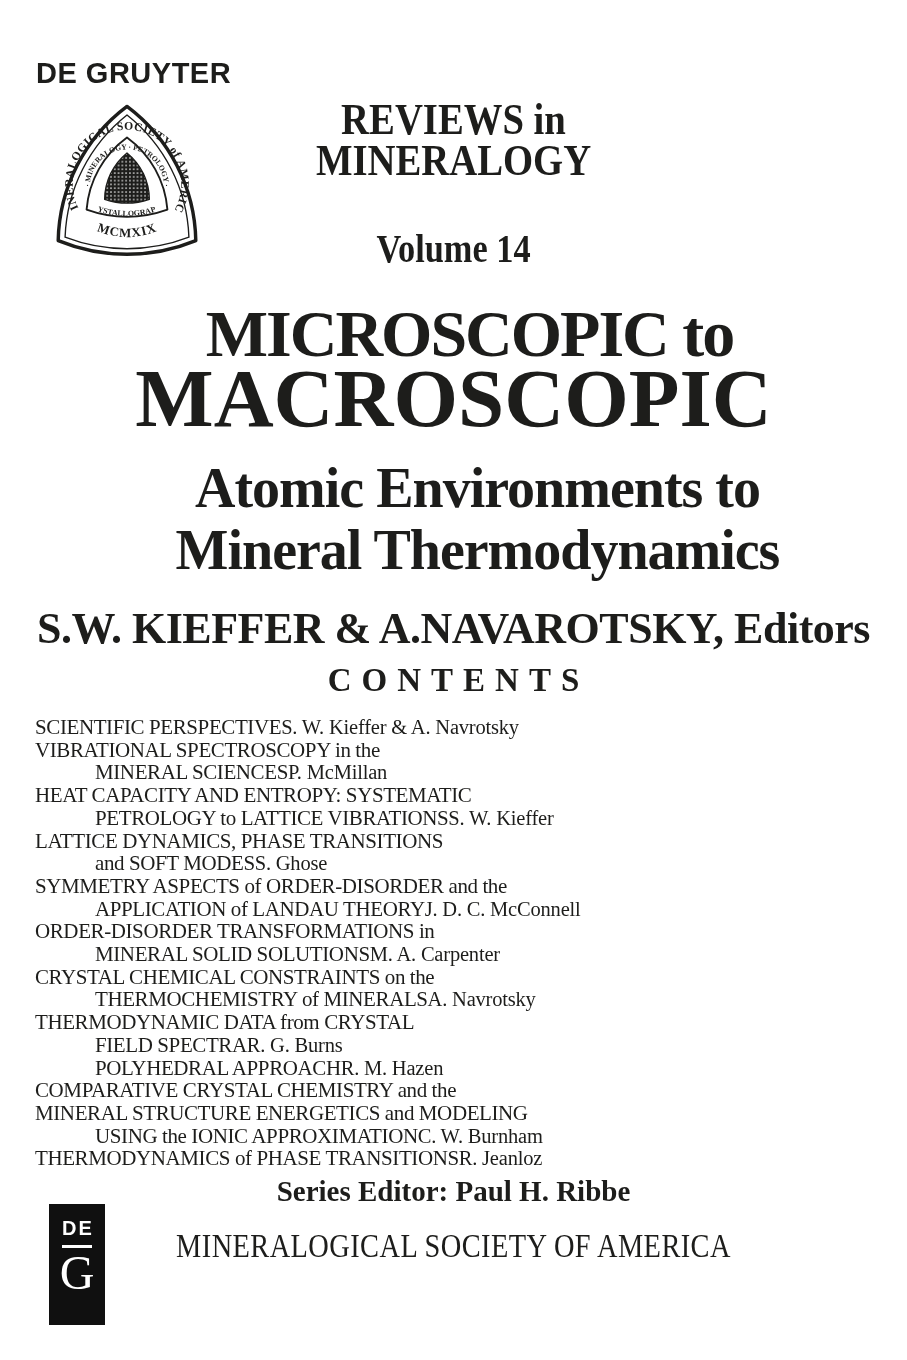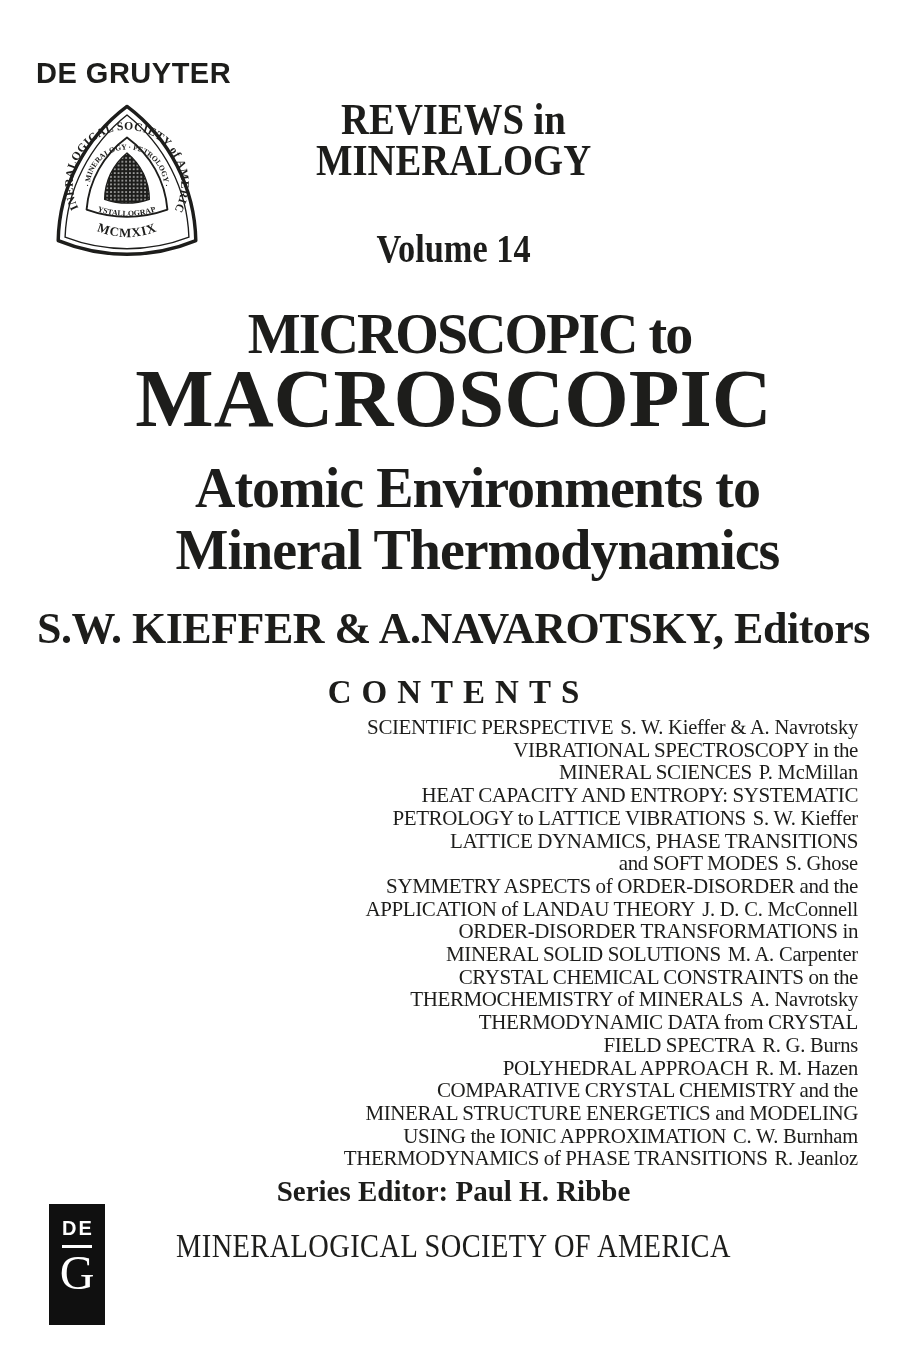--- a/index.html
+++ b/index.html
@@ -18,39 +18,39 @@
   .series-title {
     position:absolute; left:0; right:0; top:99px; text-align:center;
     font-weight:700; font-size:45px; line-height:41px;
     transform:scaleX(0.86);
   }
   .volume {
     position:absolute; left:0; right:0; top:226px; text-align:center;
     font-weight:700; font-size:39px; transform:scaleX(0.88);
   }
   .main-title { position:absolute; left:0; right:0; top:301px; text-align:center; font-weight:700; }
-  .main-title .l1 { font-size:56px; line-height:66px; letter-spacing:-2px;padding-left:32px; }
+  .main-title .l1 { font-size:66px; line-height:66px; letter-spacing:-2px;padding-left:32px; }
   .main-title .l2 { font-size:83px; line-height:63px; letter-spacing:0px; }
   .subtitle {
     position:absolute; left:0; right:0; top:457px; text-align:center;
     font-weight:700; font-size:56px; line-height:62px; letter-spacing:-1px;margin-left:48px;
   }
   .editors {
     position:absolute; left:0; right:0; top:603px; text-align:center;
     font-weight:700; font-size:44px; letter-spacing:-0.5px;
   }
   .contents-heading {
     position:absolute; left:0; right:0; top:662px; text-align:center;
-    font-weight:700; font-size:33px; letter-spacing:10px; text-indent:10px;margin-top:12px;
+    font-weight:700; font-size:33px; letter-spacing:10px; text-indent:10px;
   }
   .toc {
     position:absolute; left:35px; right:49px; top:716px;
     font-size:21px; line-height:22.7px;
   }
-  .toc-row { display:flex; justify-content:flex-end; align-items:baseline;gap:7px; }
+  .toc-row { display:flex; justify-content:flex-start; align-items:baseline; }
   .toc-title { letter-spacing:-0.4px; white-space:nowrap; }
   .indent { padding-left:60px; }
   .toc-author { white-space:nowrap; font-size:20.5px; letter-spacing:-0.2px; }
 
   .series-editor {
     position:absolute; left:0; right:0; top:1175px; text-align:center;
     font-weight:700; font-size:29px;
   }
   .society {
     position:absolute; left:0; right:0; top:1228px; text-align:center;

